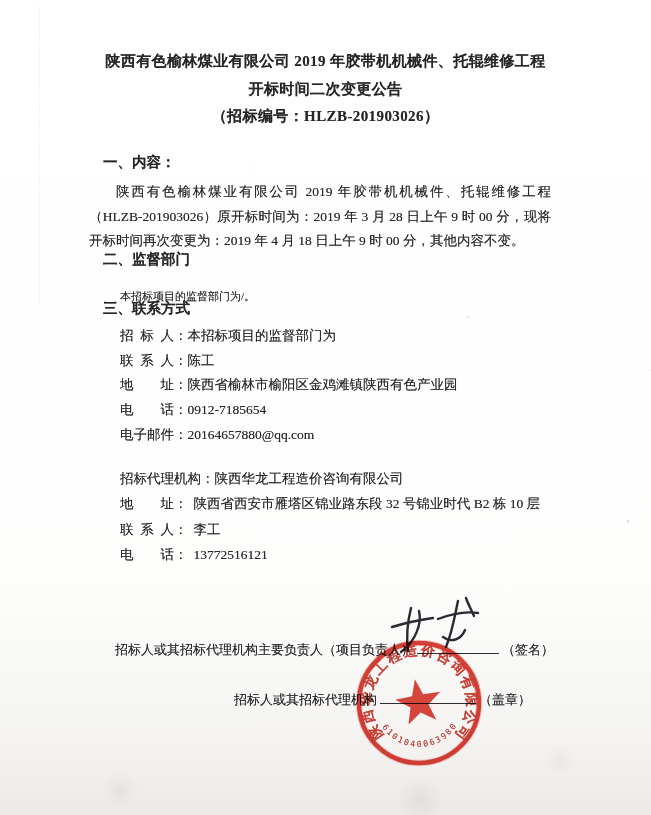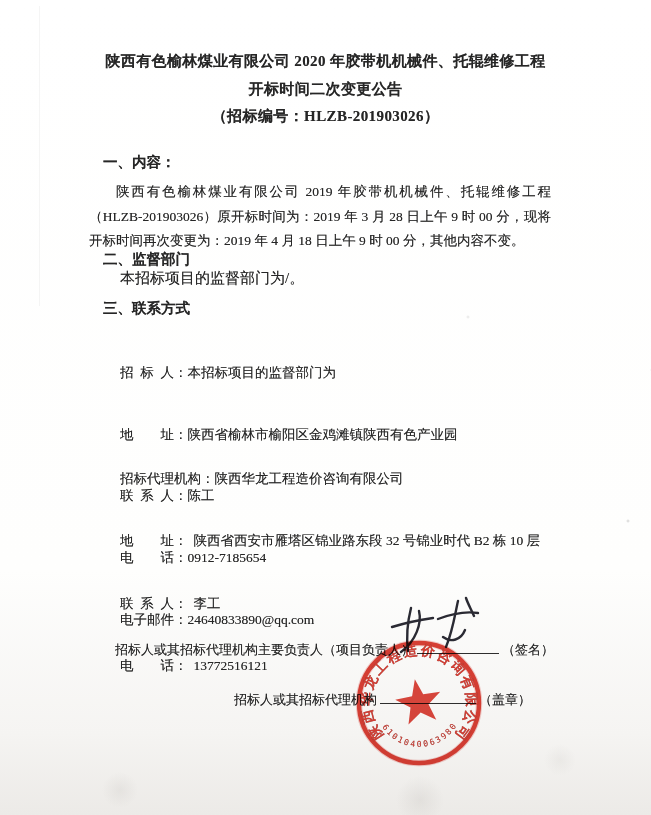--- a/index.html
+++ b/index.html
@@ -29,26 +29,26 @@
 
   .title-block{position:absolute;left:0;right:0;top:48px;text-align:center;
     font-weight:bold;font-size:15px;line-height:27.5px;letter-spacing:.4px;}
 
   .sec-heading{position:absolute;font-weight:bold;font-size:14.5px;white-space:nowrap;}
   #sec1-h{left:103px;top:153px;}
   #sec2-h{left:103px;top:250px;}
   #sec3-h{left:103px;top:299px;}
   #sec1-p{position:absolute;left:89px;top:180px;width:462px;line-height:24.6px;
     text-align:justify;text-indent:2em;font-size:13.5px;}
-  #sec2-b{position:absolute;left:120px;top:269px;font-size:15px;}
+  #sec2-b{position:absolute;left:120px;top:289px;font-size:11px;}
 
   .contact-block{position:absolute;left:120px;font-size:13.5px;white-space:nowrap;}
   #tenderer{top:324px;line-height:24.7px;}
   #agency{top:466px;line-height:25.3px;}
-  .clabel{display:inline-block;min-width:54px;text-align:justify;text-align-last:justify;margin-top:37px;}
+  .clabel{display:inline-block;min-width:54px;text-align:justify;text-align-last:justify;}
   .clabel-wide{display:inline-block;}
   .cvalue{}
   .cvalue.gap{padding-left:6px;margin-top:16px;}
 
   .signoff{position:absolute;font-size:13px;white-space:nowrap;}
   #signoff-1{left:115px;top:640px;}
   #signoff-2{left:234px;top:690px;}
   .sigline{display:inline-block;height:13px;border-bottom:1.4px solid #2e2e2e;
     vertical-align:baseline;margin:0 3px;}
   .sigline.w1{width:82px;}
@@ -60,48 +60,48 @@
   .stamp-number{font-size:8.2px;letter-spacing:2px;font-family:"DejaVu Sans Mono","Liberation Mono",monospace;}
 </style>
 </head>
 <body>
 
 <div class="page">
   <div class="scan-noise"></div>
   <div class="scan-edge"></div>
 
   <div class="title-block">
-    <div>陕西有色榆林煤业有限公司 2020 年胶带机机械件、托辊维修工程</div>
+    <div>陕西有色榆林煤业有限公司 2019 年胶带机机械件、托辊维修工程</div>
     <div>开标时间二次变更公告</div>
     <div>（招标编号：HLZB-201903026）</div>
   </div>
 
   <div id="sec1-h" class="sec-heading">一、内容：</div>
   <div id="sec1-p">陕西有色榆林煤业有限公司 2019 年胶带机机械件、托辊维修工程（HLZB-201903026）原开标时间为：2019 年 3 月 28 日上午 9 时 00 分，现将开标时间再次变更为：2019 年 4 月 18 日上午 9 时 00 分，其他内容不变。</div>
 
   <div id="sec2-h" class="sec-heading">二、监督部门</div>
   <div id="sec2-b">本招标项目的监督部门为/。</div>
 
   <div id="sec3-h" class="sec-heading">三、联系方式</div>
 
   <div id="tenderer" class="contact-block">
     <div>
       <span class="clabel">招 标 人</span><span>：</span><span class="cvalue">本招标项目的监督部门为</span>
     </div>
     <div>
-      <span class="clabel">地　　址</span><span>：</span><span class="cvalue">陕西省榆林市榆阳区金鸡滩镇陕西有色产业园</span>
+      <span class="clabel">联 系 人</span><span>：</span><span class="cvalue">陈工</span>
     </div>
     <div>
-      <span class="clabel">联 系 人</span><span>：</span><span class="cvalue">陈工</span>
+      <span class="clabel">地　　址</span><span>：</span><span class="cvalue">陕西省榆林市榆阳区金鸡滩镇陕西有色产业园</span>
     </div>
     <div>
       <span class="clabel">电　　话</span><span>：</span><span class="cvalue">0912-7185654</span>
     </div>
     <div>
-      <span class="clabel">电子邮件</span><span>：</span><span class="cvalue">24640833890@qq.com</span>
+      <span class="clabel">电子邮件</span><span>：</span><span class="cvalue">20164657880@qq.com</span>
     </div>
   </div>
 
   <div id="agency" class="contact-block">
     <div>
       <span class="clabel-wide">招标代理机构</span><span>：</span><span class="cvalue">陕西华龙工程造价咨询有限公司</span>
     </div>
     <div>
       <span class="clabel">地　　址</span><span>：</span><span class="cvalue gap">陕西省西安市雁塔区锦业路东段 32 号锦业时代 B2 栋 10 层</span>
     </div>

